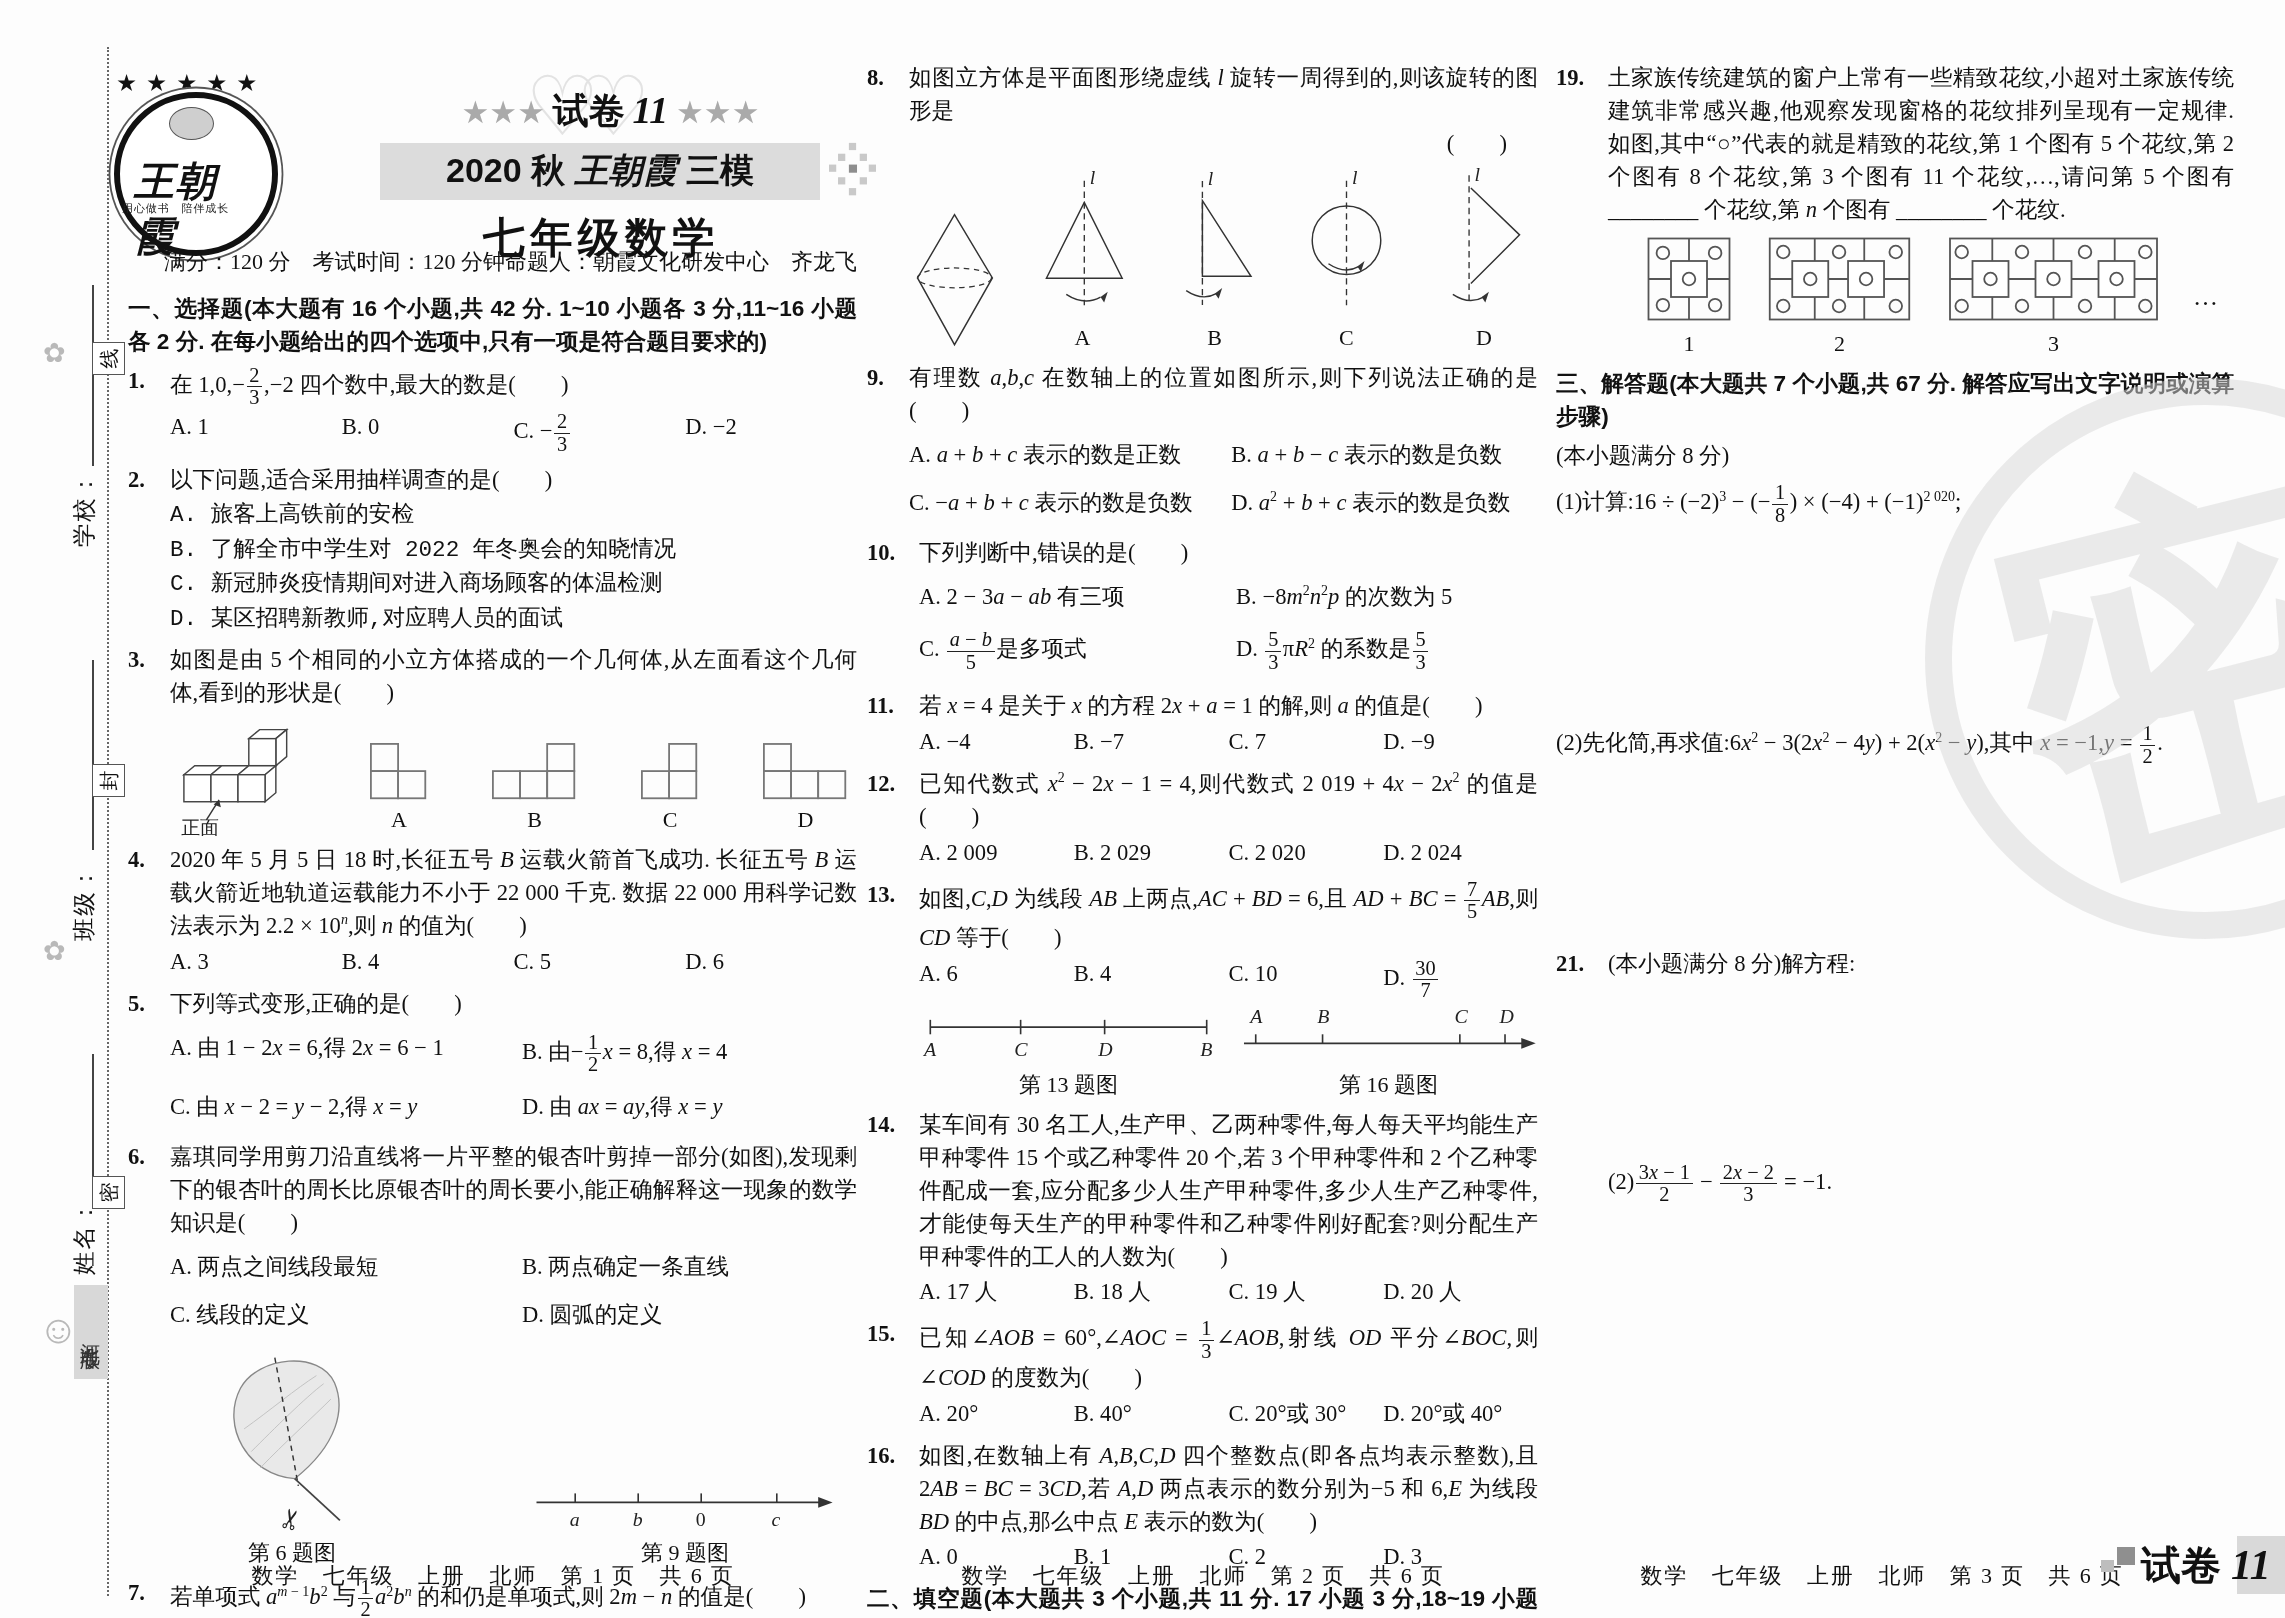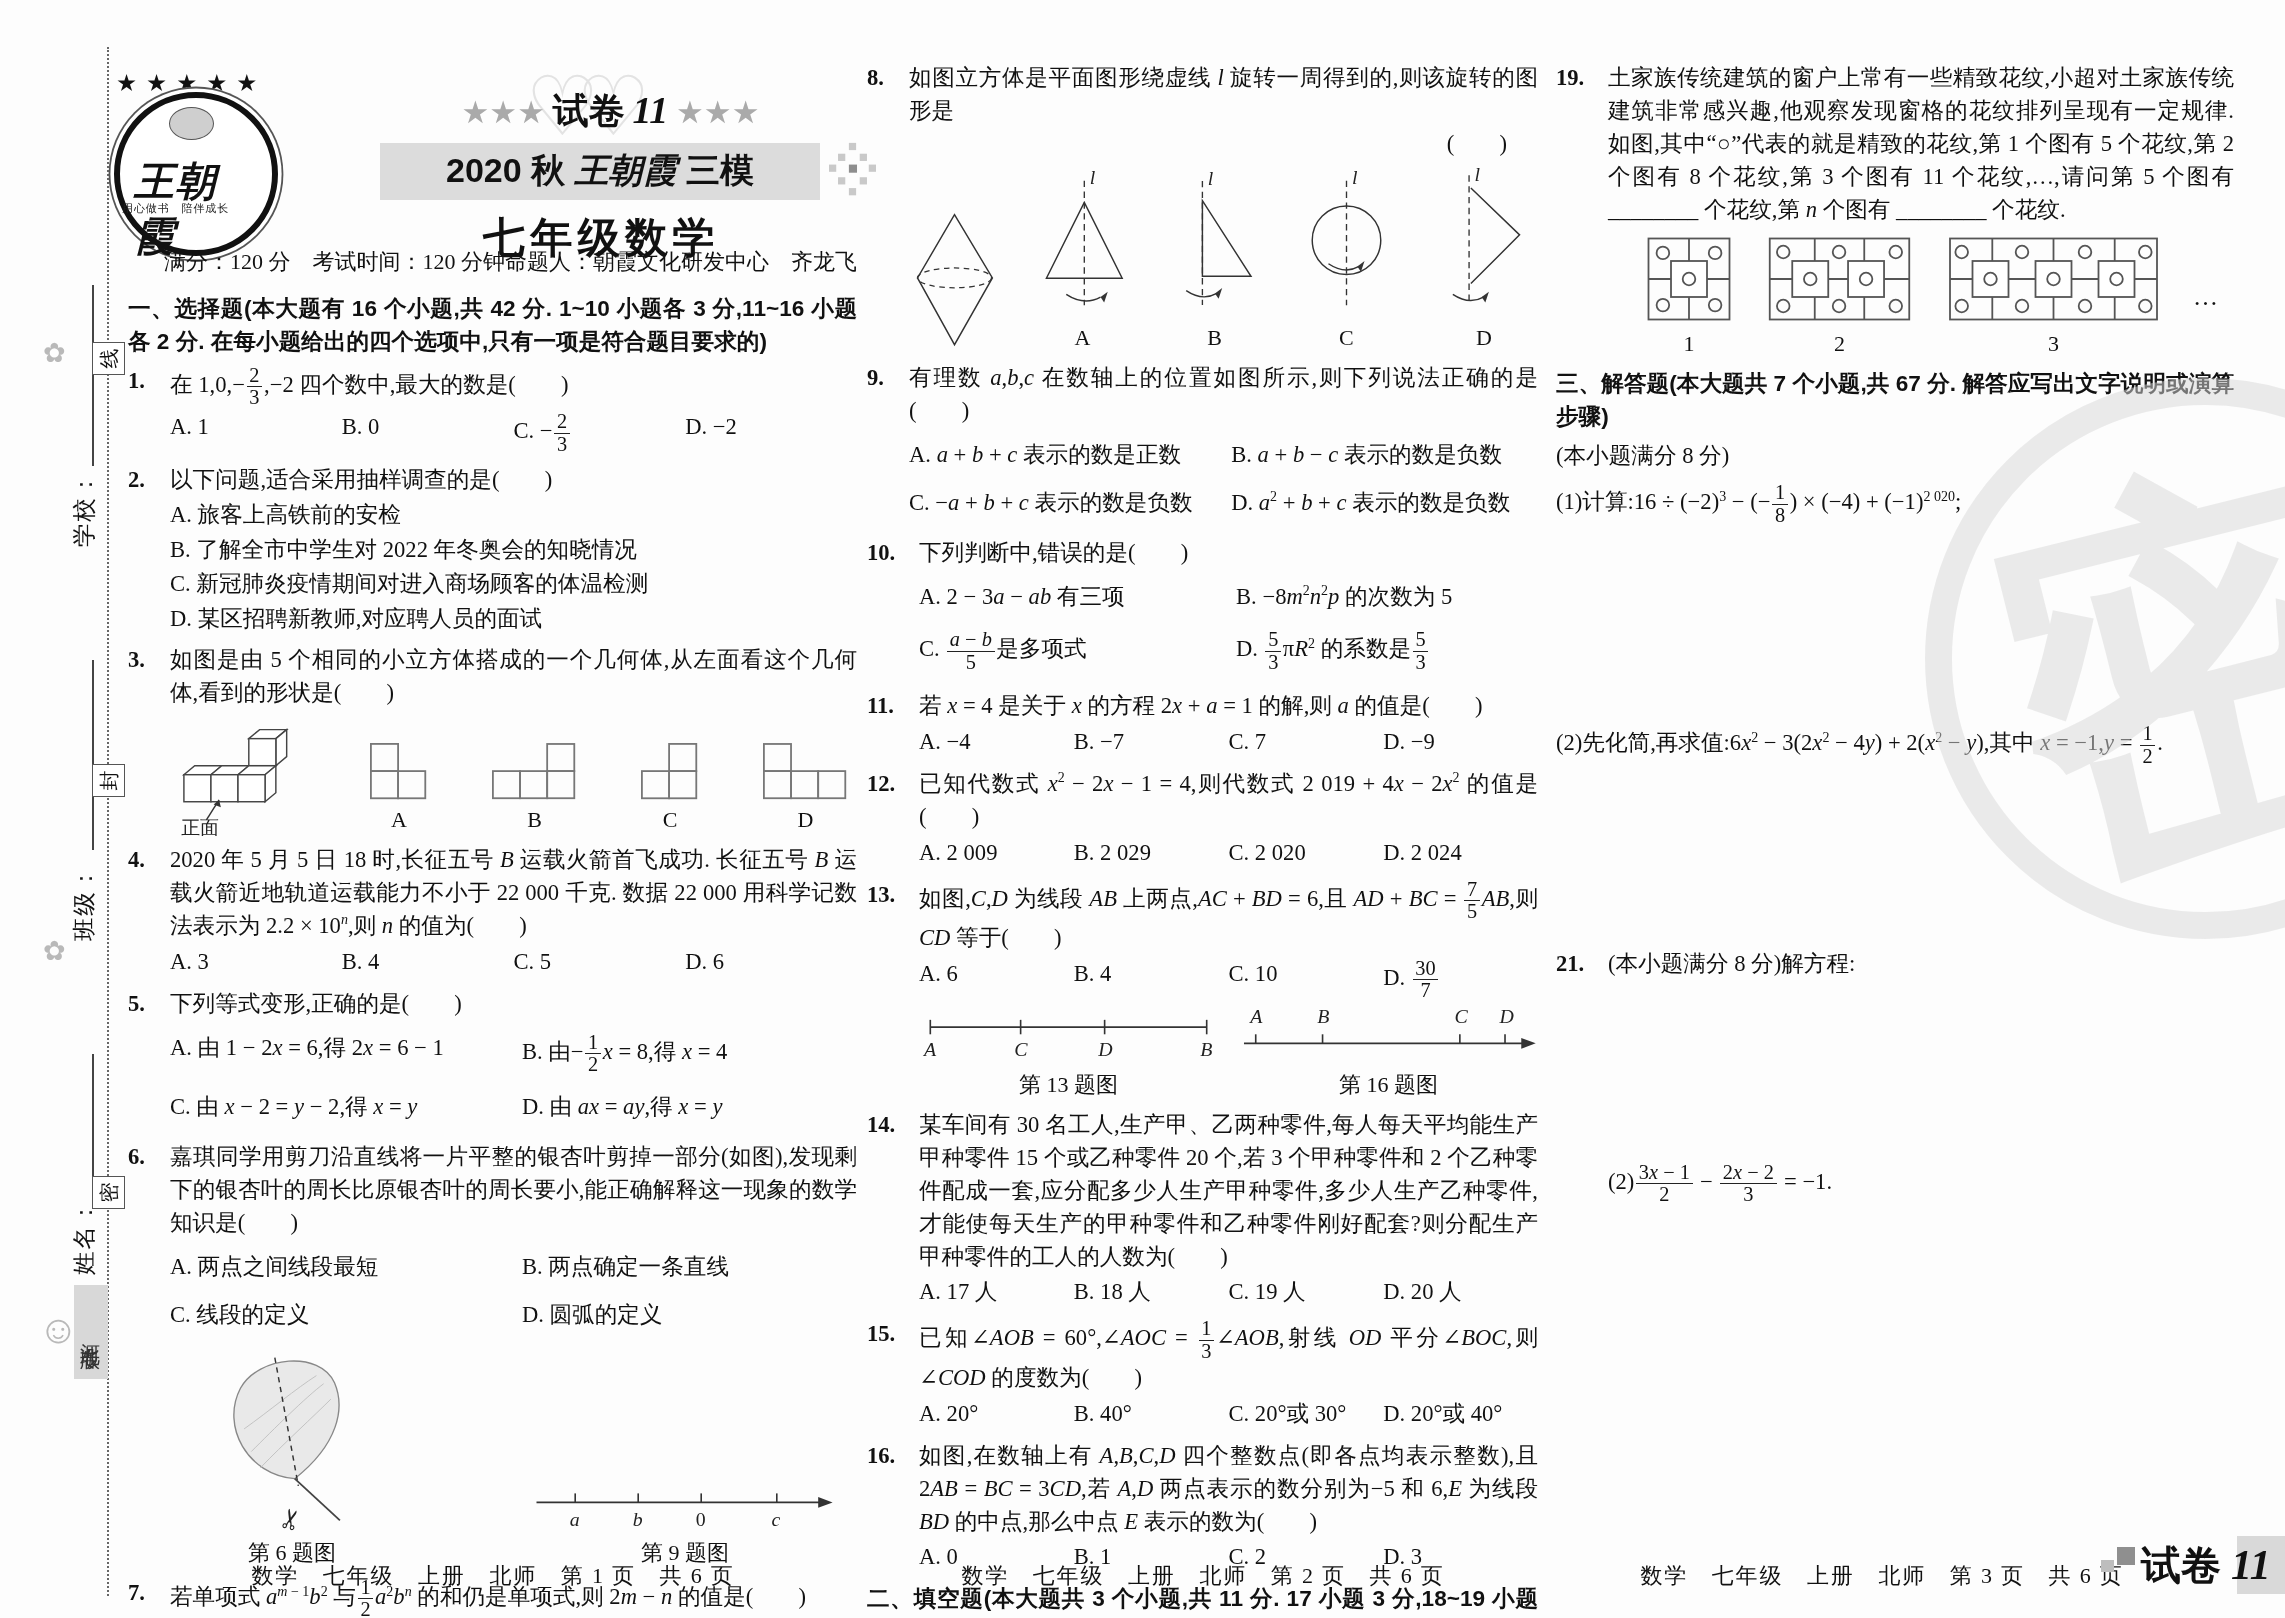--- a/index.html
+++ b/index.html
@@ -22,21 +22,21 @@
   #col1{left:128px;top:246px;width:729px;}
   #col2{left:867px;top:56px;width:671px;}
   #col3{left:1556px;top:56px;width:678px;}
   .q{display:flex;margin:6.3px 0 6.3px 0;}
   .qno{font-weight:700;min-width:42px;flex:none;}
   .qno.w2{min-width:52px;}
   .qbody{flex:1;}
   .opts4{display:flex;margin:2.7px 0;}
   .opts4 span{flex:1;}
   .opts2{display:grid;grid-template-columns:1.05fr 1fr;margin:11px 0;row-gap:15px;}
-  .optscol div{margin:1.8px 0;}
+  .optscol div{margin:1.8px 0;font-family:Liberation Mono, monospace;}
   .sect{margin:5.4px 0 5.4px 0;}
   .figrow{display:flex;align-items:flex-end;justify-content:space-between;margin:7.2px 0 1.8px 0;}
   .figcell{display:flex;flex-direction:column;align-items:center;}
   .figcap{font-size:22px;margin-top:3.6px;text-align:center;}
   .paren-right{text-align:right;padding-right:31px;}
   .space{width:100%;}
   
   #logo{position:absolute;left:98px;top:74px;width:186px;height:186px;}
   #logo .ring{position:absolute;left:16.3px;top:18px;width:152px;height:152px;border:6.3px solid #111;
       border-radius:50%;background:#fff;box-shadow:0 0 0 3.6px #fff,0 0 0 5.4px #555;}

